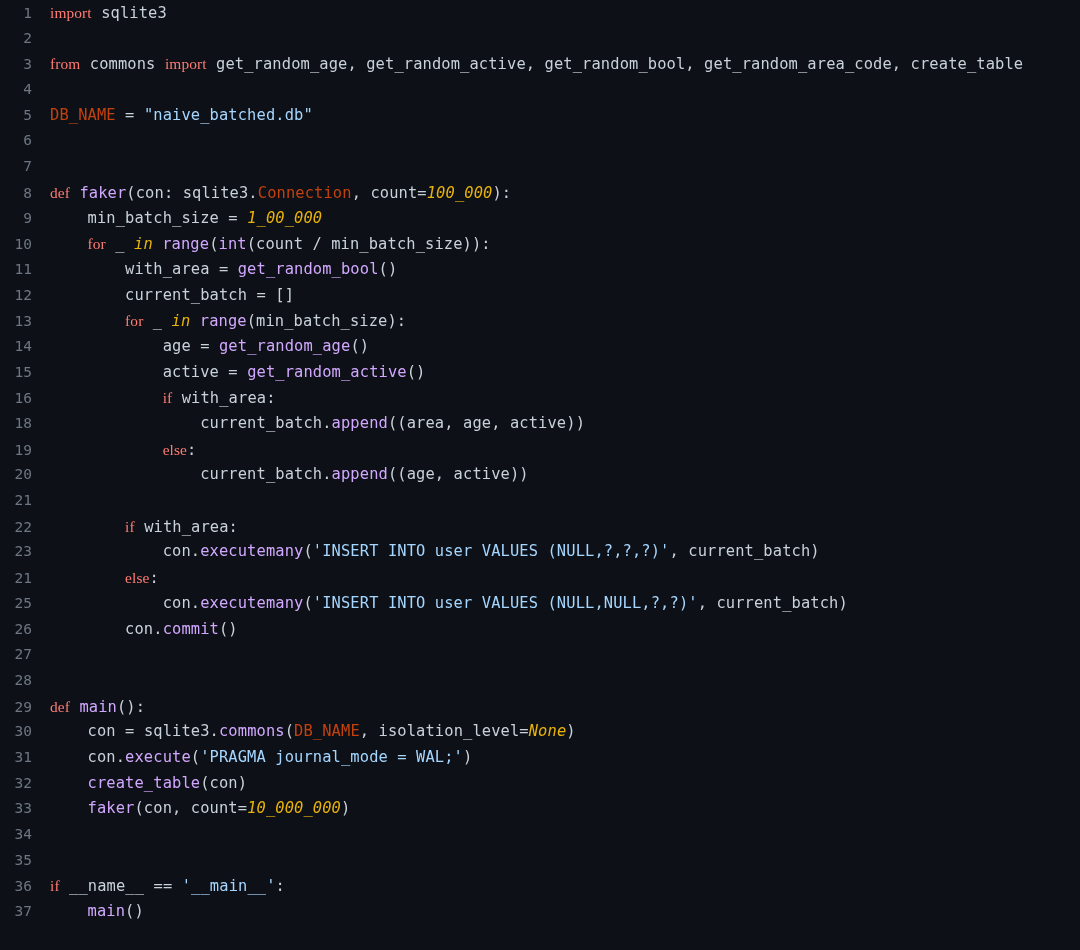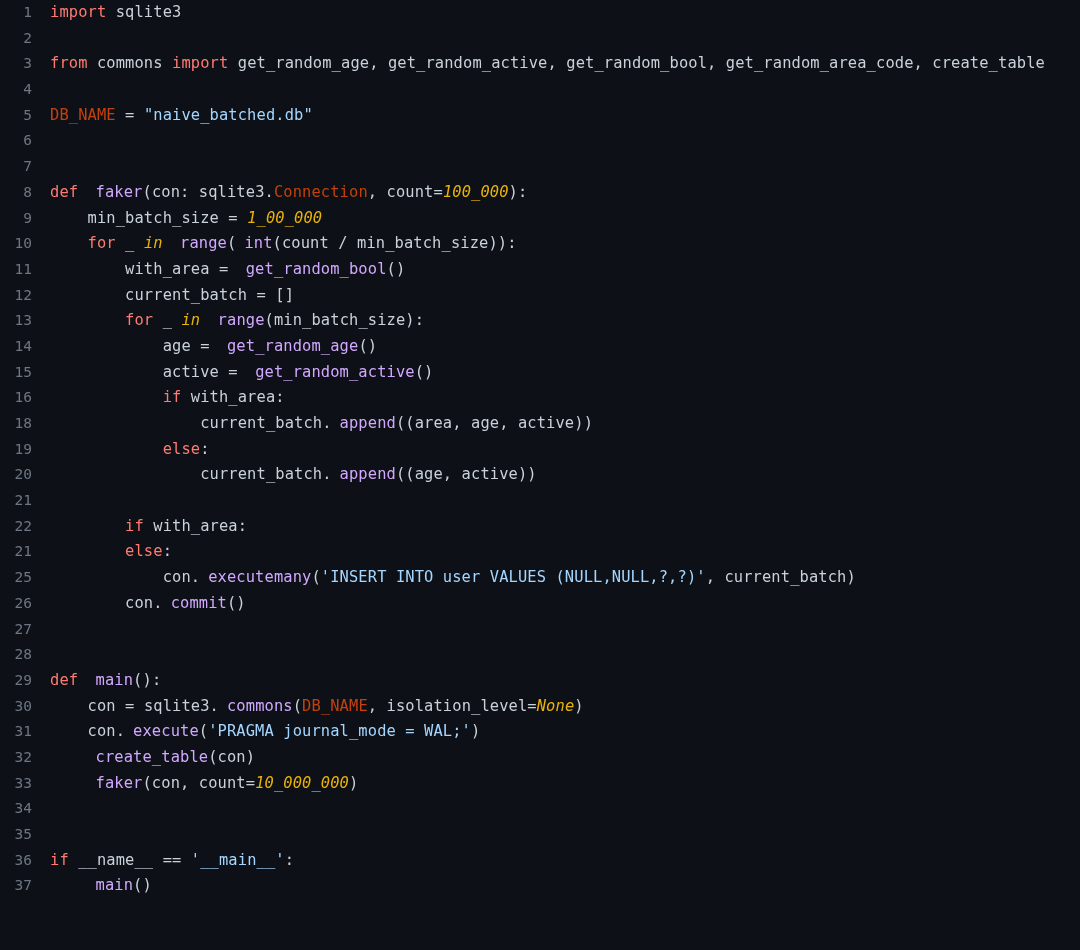--- a/index.html
+++ b/index.html
@@ -51,22 +51,22 @@
     flex: 1 1 auto;
     padding-left: 18px;
     font-size: 15.4px;
     letter-spacing: 0.12px;
     color: #c9d1d9;
     font-family: "DejaVu Sans Mono", "Liberation Mono", monospace;
     white-space: pre;
   }
 
   
-  .t-kw   { color: #ff7b72; }  
-  .t-fn   { color: #d2a8ff; margin-left: 8px; }  
+  .t-kw   { color: #ff7b72; font-family: Liberation Serif, serif; }  
+  .t-fn   { color: #d2a8ff; }  
   .t-num  { color: #eab308; font-style: italic; }  
   .t-str  { color: #a5d6ff; }  
   .t-cls  { color: #c2410c; }  
   .t-pl   { color: #c9d1d9; }  
   .t-op   { color: #c9d1d9; }
 </style>
 </head>
 <body>
 
 <div id="editor">
@@ -85,20 +85,21 @@
       <div class="line"><span class="ln">12</span><span class="code"><span class="t-pl">        current_batch </span><span class="t-op">= </span><span class="t-pl">[]</span></span></div>
       <div class="line"><span class="ln">13</span><span class="code"><span class="t-pl">        </span><span class="t-kw">for</span><span class="t-pl"> _ </span><span class="t-num">in</span><span class="t-pl"> </span><span class="t-fn">range</span><span class="t-pl">(min_batch_size):</span></span></div>
       <div class="line"><span class="ln">14</span><span class="code"><span class="t-pl">            age </span><span class="t-op">= </span><span class="t-fn">get_random_age</span><span class="t-pl">()</span></span></div>
       <div class="line"><span class="ln">15</span><span class="code"><span class="t-pl">            active </span><span class="t-op">= </span><span class="t-fn">get_random_active</span><span class="t-pl">()</span></span></div>
       <div class="line"><span class="ln">16</span><span class="code"><span class="t-pl">            </span><span class="t-kw">if</span><span class="t-pl"> with_area:</span></span></div>
       <div class="line"><span class="ln">18</span><span class="code"><span class="t-pl">                current_batch.</span><span class="t-fn">append</span><span class="t-pl">((area, age, active))</span></span></div>
       <div class="line"><span class="ln">19</span><span class="code"><span class="t-pl">            </span><span class="t-kw">else</span><span class="t-pl">:</span></span></div>
       <div class="line"><span class="ln">20</span><span class="code"><span class="t-pl">                current_batch.</span><span class="t-fn">append</span><span class="t-pl">((age, active))</span></span></div>
       <div class="line"><span class="ln">21</span><span class="code">&nbsp;</span></div>
       <div class="line"><span class="ln">22</span><span class="code"><span class="t-pl">        </span><span class="t-kw">if</span><span class="t-pl"> with_area:</span></span></div>
+      <div class="line"><span class="ln">23</span><span class="code"><span class="t-pl">            con.</span><span class="t-fn">executemany</span><span class="t-pl">(</span><span class="t-str">'INSERT INTO user VALUES (NULL,?,?,?)'</span><span class="t-pl">, current_batch)</span></span></div>
       <div class="line"><span class="ln">21</span><span class="code"><span class="t-pl">        </span><span class="t-kw">else</span><span class="t-pl">:</span></span></div>
       <div class="line"><span class="ln">25</span><span class="code"><span class="t-pl">            con.</span><span class="t-fn">executemany</span><span class="t-pl">(</span><span class="t-str">'INSERT INTO user VALUES (NULL,NULL,?,?)'</span><span class="t-pl">, current_batch)</span></span></div>
       <div class="line"><span class="ln">26</span><span class="code"><span class="t-pl">        con.</span><span class="t-fn">commit</span><span class="t-pl">()</span></span></div>
       <div class="line"><span class="ln">27</span><span class="code">&nbsp;</span></div>
       <div class="line"><span class="ln">28</span><span class="code">&nbsp;</span></div>
       <div class="line"><span class="ln">29</span><span class="code"><span class="t-kw">def</span><span class="t-pl"> </span><span class="t-fn">main</span><span class="t-pl">():</span></span></div>
       <div class="line"><span class="ln">30</span><span class="code"><span class="t-pl">    con </span><span class="t-op">= </span><span class="t-pl">sqlite3.</span><span class="t-fn">commons</span><span class="t-pl">(</span><span class="t-cls">DB_NAME</span><span class="t-pl">, isolation_level=</span><span class="t-num">None</span><span class="t-pl">)</span></span></div>
       <div class="line"><span class="ln">31</span><span class="code"><span class="t-pl">    con.</span><span class="t-fn">execute</span><span class="t-pl">(</span><span class="t-str">'PRAGMA journal_mode = WAL;'</span><span class="t-pl">)</span></span></div>
       <div class="line"><span class="ln">32</span><span class="code"><span class="t-pl">    </span><span class="t-fn">create_table</span><span class="t-pl">(con)</span></span></div>
       <div class="line"><span class="ln">33</span><span class="code"><span class="t-pl">    </span><span class="t-fn">faker</span><span class="t-pl">(con, count=</span><span class="t-num">10_000_000</span><span class="t-pl">)</span></span></div>

